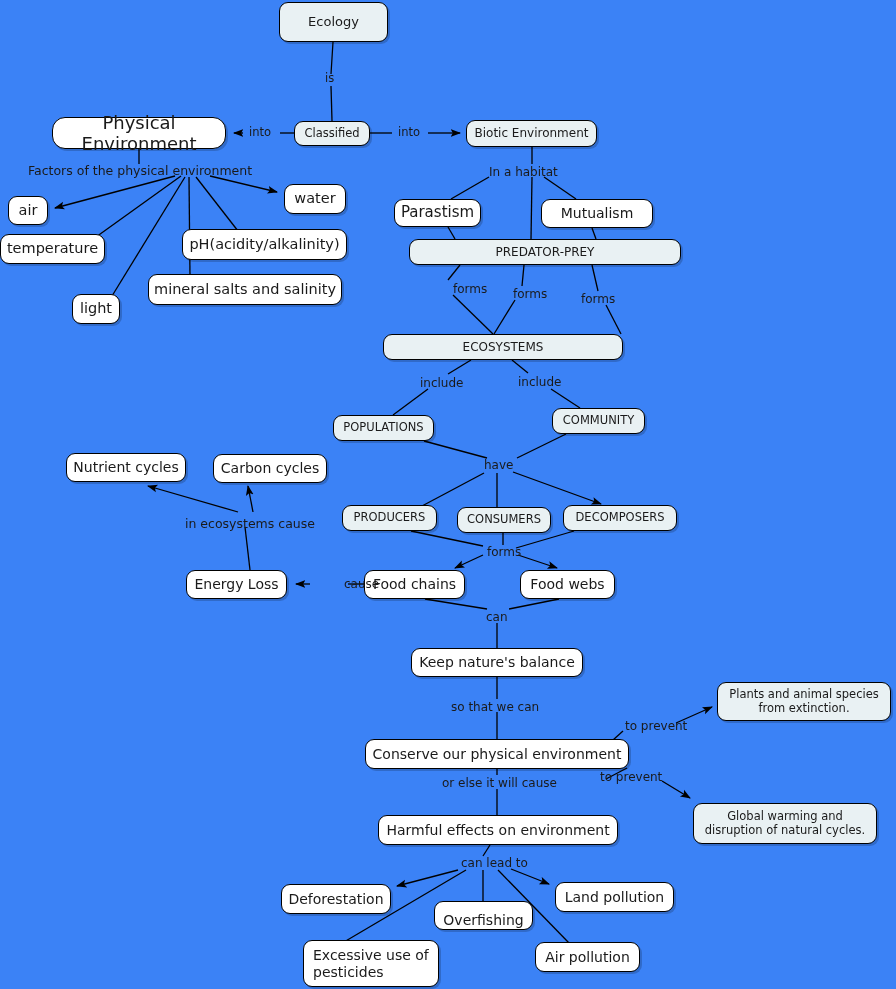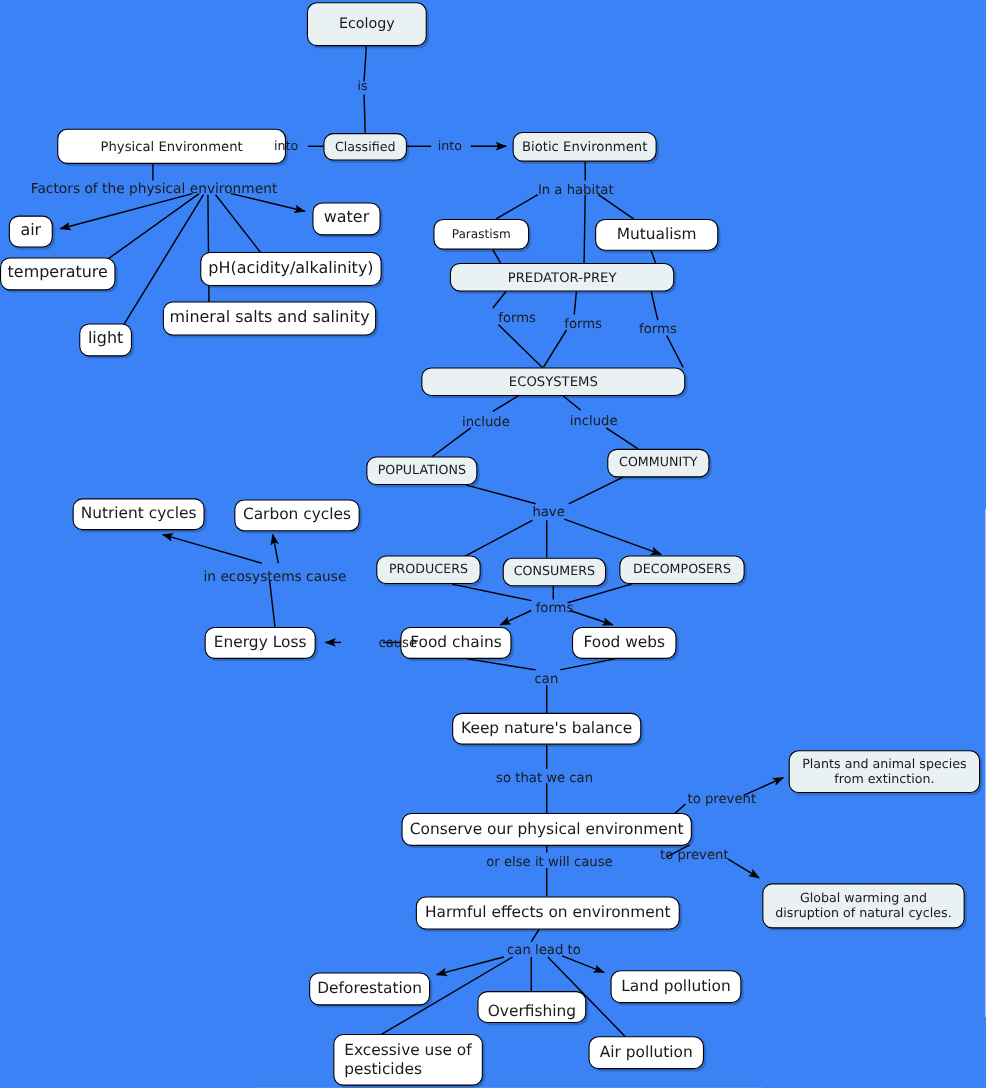--- a/index.html
+++ b/index.html
@@ -130,21 +130,21 @@
   </svg>
 
   <div class="node tinted" style="left:279px;top:2px;width:109px;height:40px;font-size:13px;">
     <span>Ecology</span>
   </div>
 
   <div class="node tinted" style="left:294px;top:121px;width:76px;height:25px;font-size:11.5px;">
     <span>Classified</span>
   </div>
 
-  <div class="node" style="left:52px;top:117px;width:208px;height:32px;font-size:12px;">
+  <div class="node" style="left:52px;top:117px;width:174px;height:32px;font-size:18px;border-radius:13px;">
     <span>Physical Environment</span>
   </div>
 
   <div class="node tinted" style="left:466px;top:120px;width:131px;height:27px;font-size:12px;">
     <span>Biotic Environment</span>
   </div>
 
   <div class="node" style="left:8px;top:196px;width:40px;height:29px;font-size:14.5px;">
     <span>air</span>
   </div>
@@ -162,29 +162,29 @@
   </div>
 
   <div class="node" style="left:148px;top:274px;width:194px;height:31px;font-size:14.5px;">
     <span>mineral salts and salinity</span>
   </div>
 
   <div class="node" style="left:72px;top:294px;width:48px;height:30px;font-size:14.5px;">
     <span>light</span>
   </div>
 
-  <div class="node" style="left:394px;top:199px;width:87px;height:28px;font-size:11px;">
+  <div class="node" style="left:394px;top:199px;width:87px;height:28px;font-size:15px;">
     <span>Parastism</span>
   </div>
 
   <div class="node" style="left:541px;top:199px;width:112px;height:29px;font-size:14px;">
     <span>Mutualism</span>
   </div>
 
-  <div class="node tinted" style="left:409px;top:239px;width:204px;height:26px;font-size:12px;">
+  <div class="node tinted" style="left:409px;top:239px;width:272px;height:26px;font-size:12px;">
     <span>PREDATOR-PREY</span>
   </div>
 
   <div class="node tinted" style="left:383px;top:334px;width:240px;height:26px;font-size:12px;">
     <span>ECOSYSTEMS</span>
   </div>
 
   <div class="node tinted" style="left:333px;top:415px;width:101px;height:26px;font-size:11.5px;">
     <span>POPULATIONS</span>
   </div>

